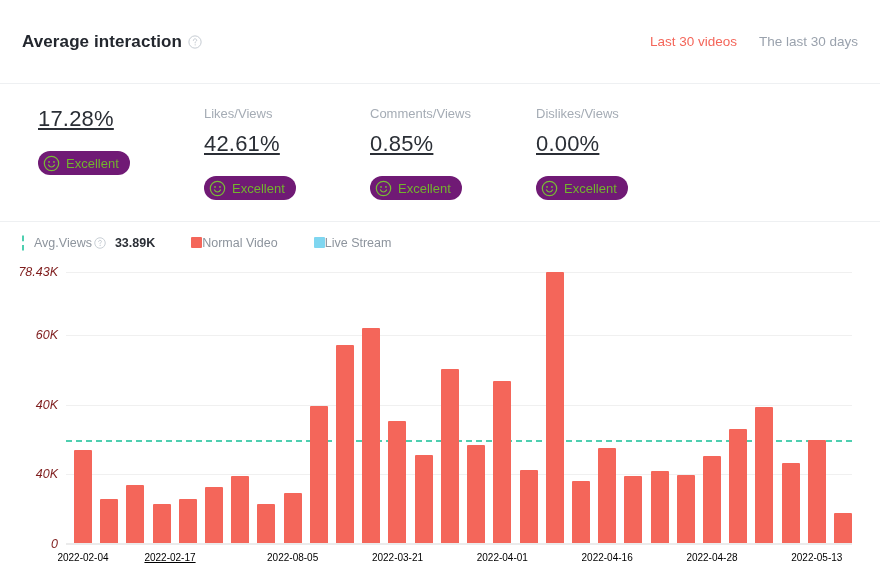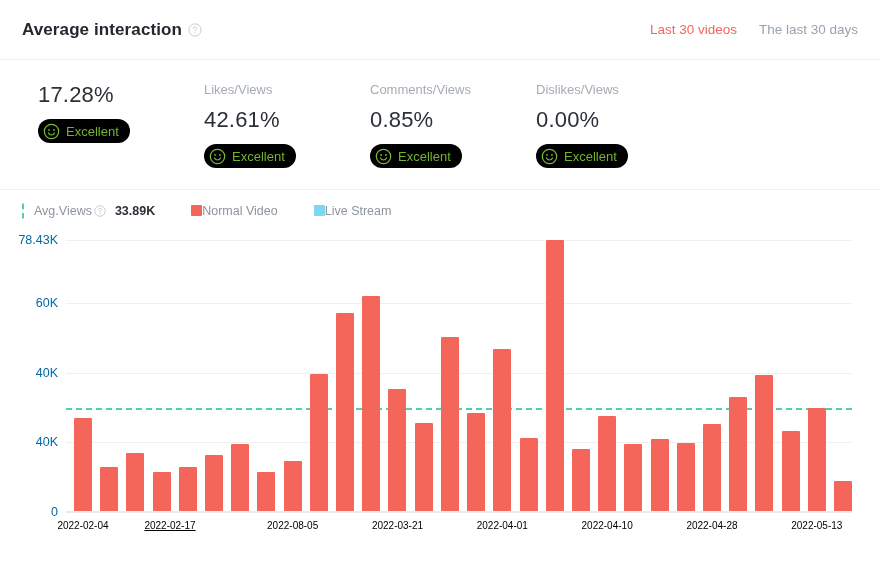--- a/index.html
+++ b/index.html
@@ -11,21 +11,21 @@
   }
   #app {
     width: 880px; height: 586px;
     position: relative;
     background: #ffffff;
     overflow: hidden;
   }
 
   
   .header {
-    height: 60px;
+    height: 84px;
     display: flex;
     align-items: center;
     padding: 0 22px;
     border-bottom: 1px solid #eef0f2;
   }
   .title-wrap { display: flex; align-items: center; gap: 6px; }
   .title {
     font-size: 17px;
     font-weight: bold;
     color: #23272e;
@@ -56,34 +56,35 @@
   .metric { width: 166px; }
   .metric-label {
     font-size: 13px;
     color: #a5acb5;
     margin-bottom: 10px;
     white-space: nowrap;
   }
   .metric-value {
     font-size: 22px;
     color: #2b2f36;
-    margin-bottom: 11px;
+    margin-bottom: 19px;
     letter-spacing: .2px;
+    text-decoration: underline;
   }
   .badge {
     display: inline-flex;
     align-items: center;
     gap: 6px;
     height: 24px;
     padding: 0 11px 0 5px;
     border-radius: 12px;
     font-size: 13px;
     white-space: nowrap;
   }
-  .badge.excellent { background: #000000; color: #72b32e; }
+  .badge.excellent { background: #701a75; color: #72b32e; }
   .badge.good { background: #fdf4e3; color: #eeaa2a; }
   .face { width: 17px; height: 17px; display: block; }
 
   
   .legend {
     display: flex;
     align-items: center;
     padding: 14px 22px 10px 22px;
   }
   .avg-block {
@@ -137,22 +138,23 @@
     position: absolute;
     left: 0; right: 0;
     height: 1px;
     background: #f0f0f0;
   }
   .ytick {
     position: absolute;
     right: calc(100% + 8px);
     transform: translateY(-50%);
     font-size: 12.5px;
-    color: #0369a1;
-    white-space: nowrap;
+    color: #7f1d1d;
+    white-space: nowrap;
+    font-style: italic;
   }
   .avgline {
     position: absolute;
     left: 0; right: 0;
     height: 0;
     border-top: 2px dashed #4ecfb0;
   }
   .bars {
     position: absolute;
     left: 0; right: 0; bottom: 0;
@@ -351,19 +353,19 @@
           <div class="bar" style="left: 768px; width: 18px; height: 30.8657px; background: rgb(244, 102, 90);"></div>
         </div>
       <div class="baseline"></div>
     </div>
     <div class="xaxis" id="xaxis">
         <div class="xtick" style="left: 17px;">2022-02-04</div>
         <div class="xtick" style="left: 104px; text-decoration: underline;">2022-02-17</div>
         <div class="xtick" style="left: 226.655px;">2022-08-05</div>
         <div class="xtick" style="left: 331.483px;">2022-03-21</div>
         <div class="xtick" style="left: 436.31px;">2022-04-01</div>
-        <div class="xtick" style="left: 541.138px;">2022-04-10</div>
+        <div class="xtick" style="left: 541.138px;">2022-04-16</div>
         <div class="xtick" style="left: 645.966px;">2022-04-28</div>
         <div class="xtick" style="left: 750.793px;">2022-05-13</div>
       </div>
   </div>
 
 </div>
 
 </body></html>

